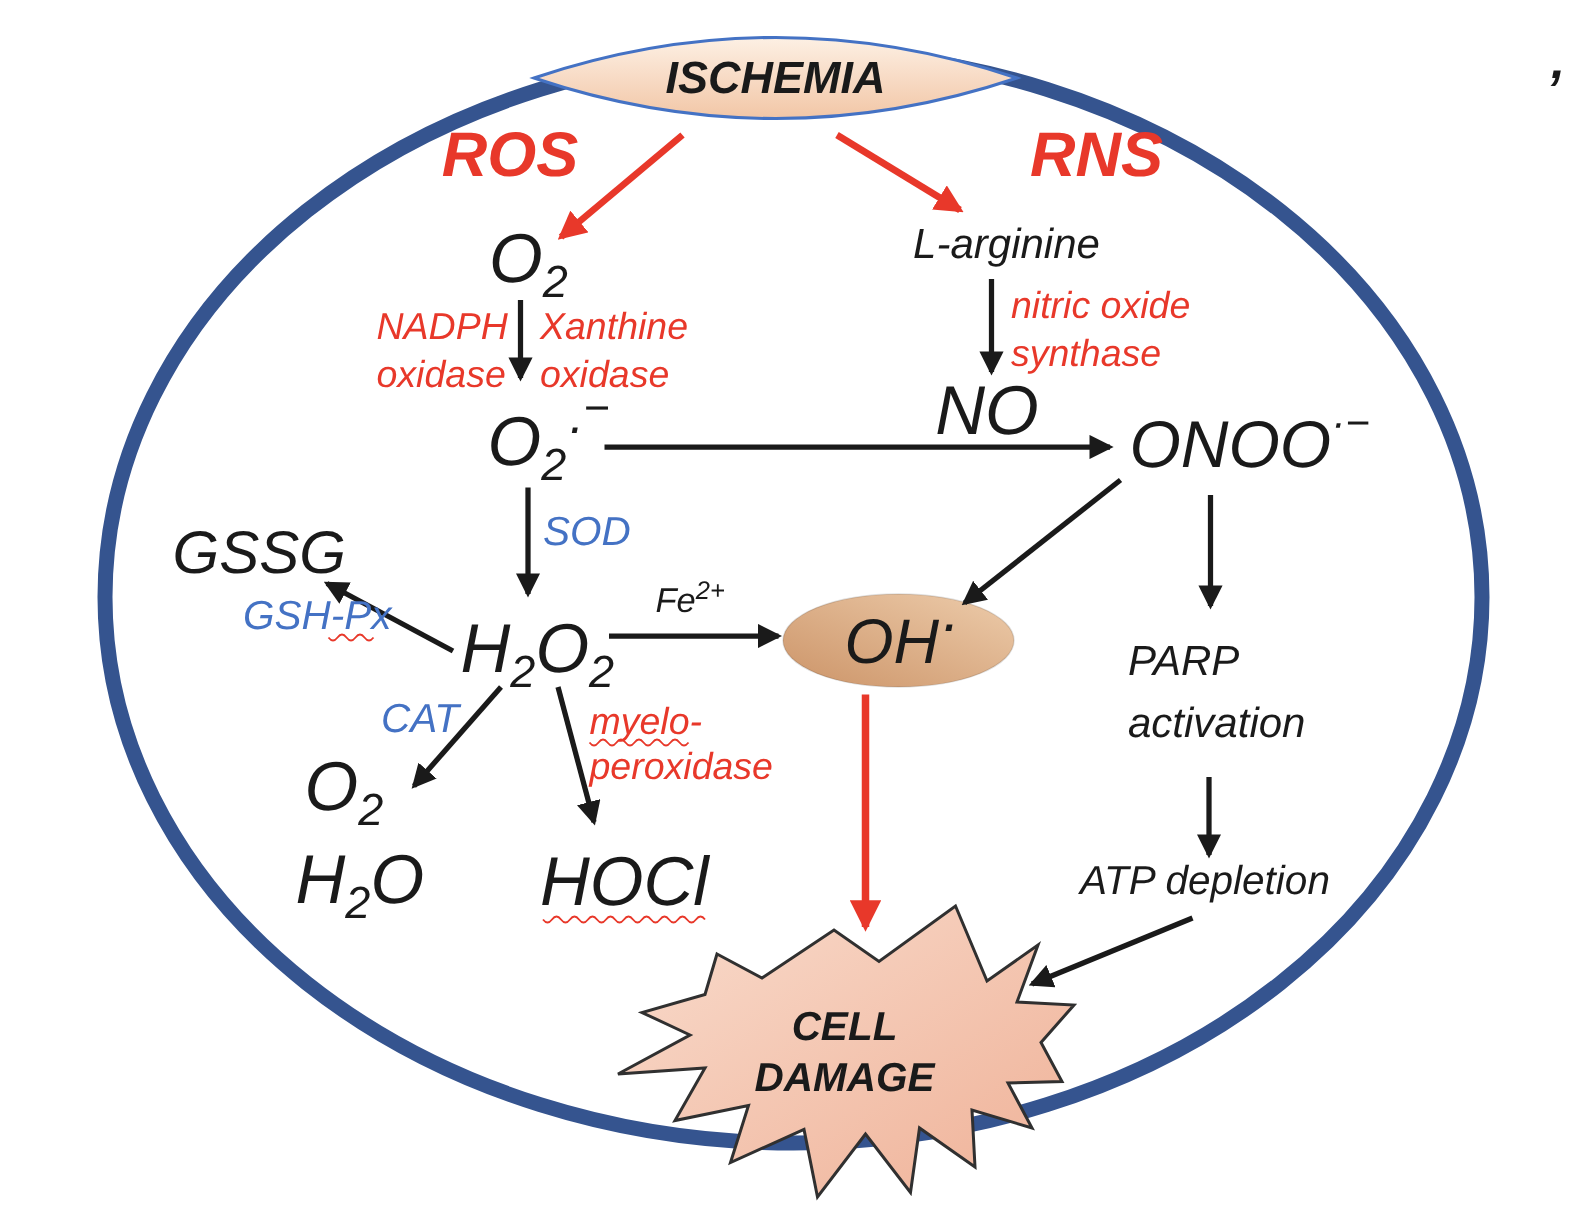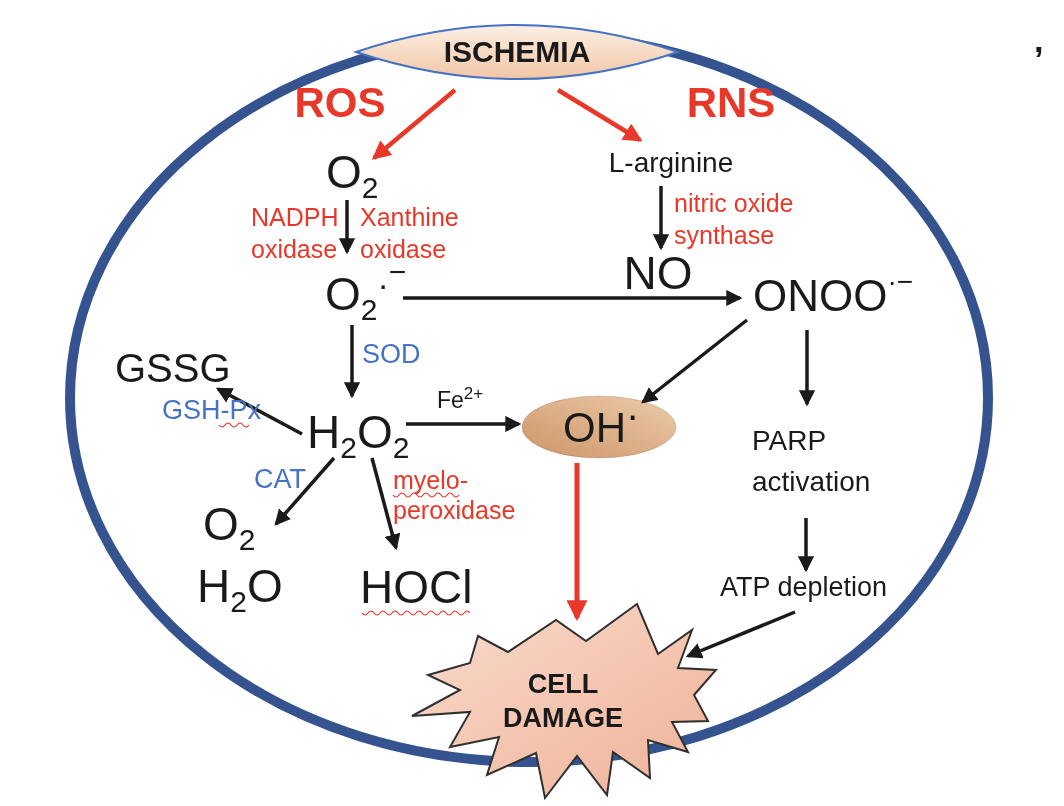--- a/index.html
+++ b/index.html
@@ -1,17 +1,17 @@
 <!DOCTYPE html>
 <html><head>
 <meta charset="utf-8">
 <style>
   html,body{margin:0;padding:0;background:#ffffff;}
   .stage{position:relative;width:1064px;height:806px;background:#ffffff;overflow:hidden;
-         font-family:"Liberation Sans", sans-serif;}
+         font-family:"Liberation Sans", sans-serif;font-style:italic;}
   svg text{font-family:"Liberation Sans", sans-serif;}
   .mol{fill:#1a1a1a;font-size:46px;}
   .molsub{font-size:30px;}
   .enz-red{fill:#e8382a;font-size:25px;}
   .enz-blue{fill:#4472c4;font-size:27px;}
   .plain{fill:#1a1a1a;}
 </style>
 </head>
 <body>
 

